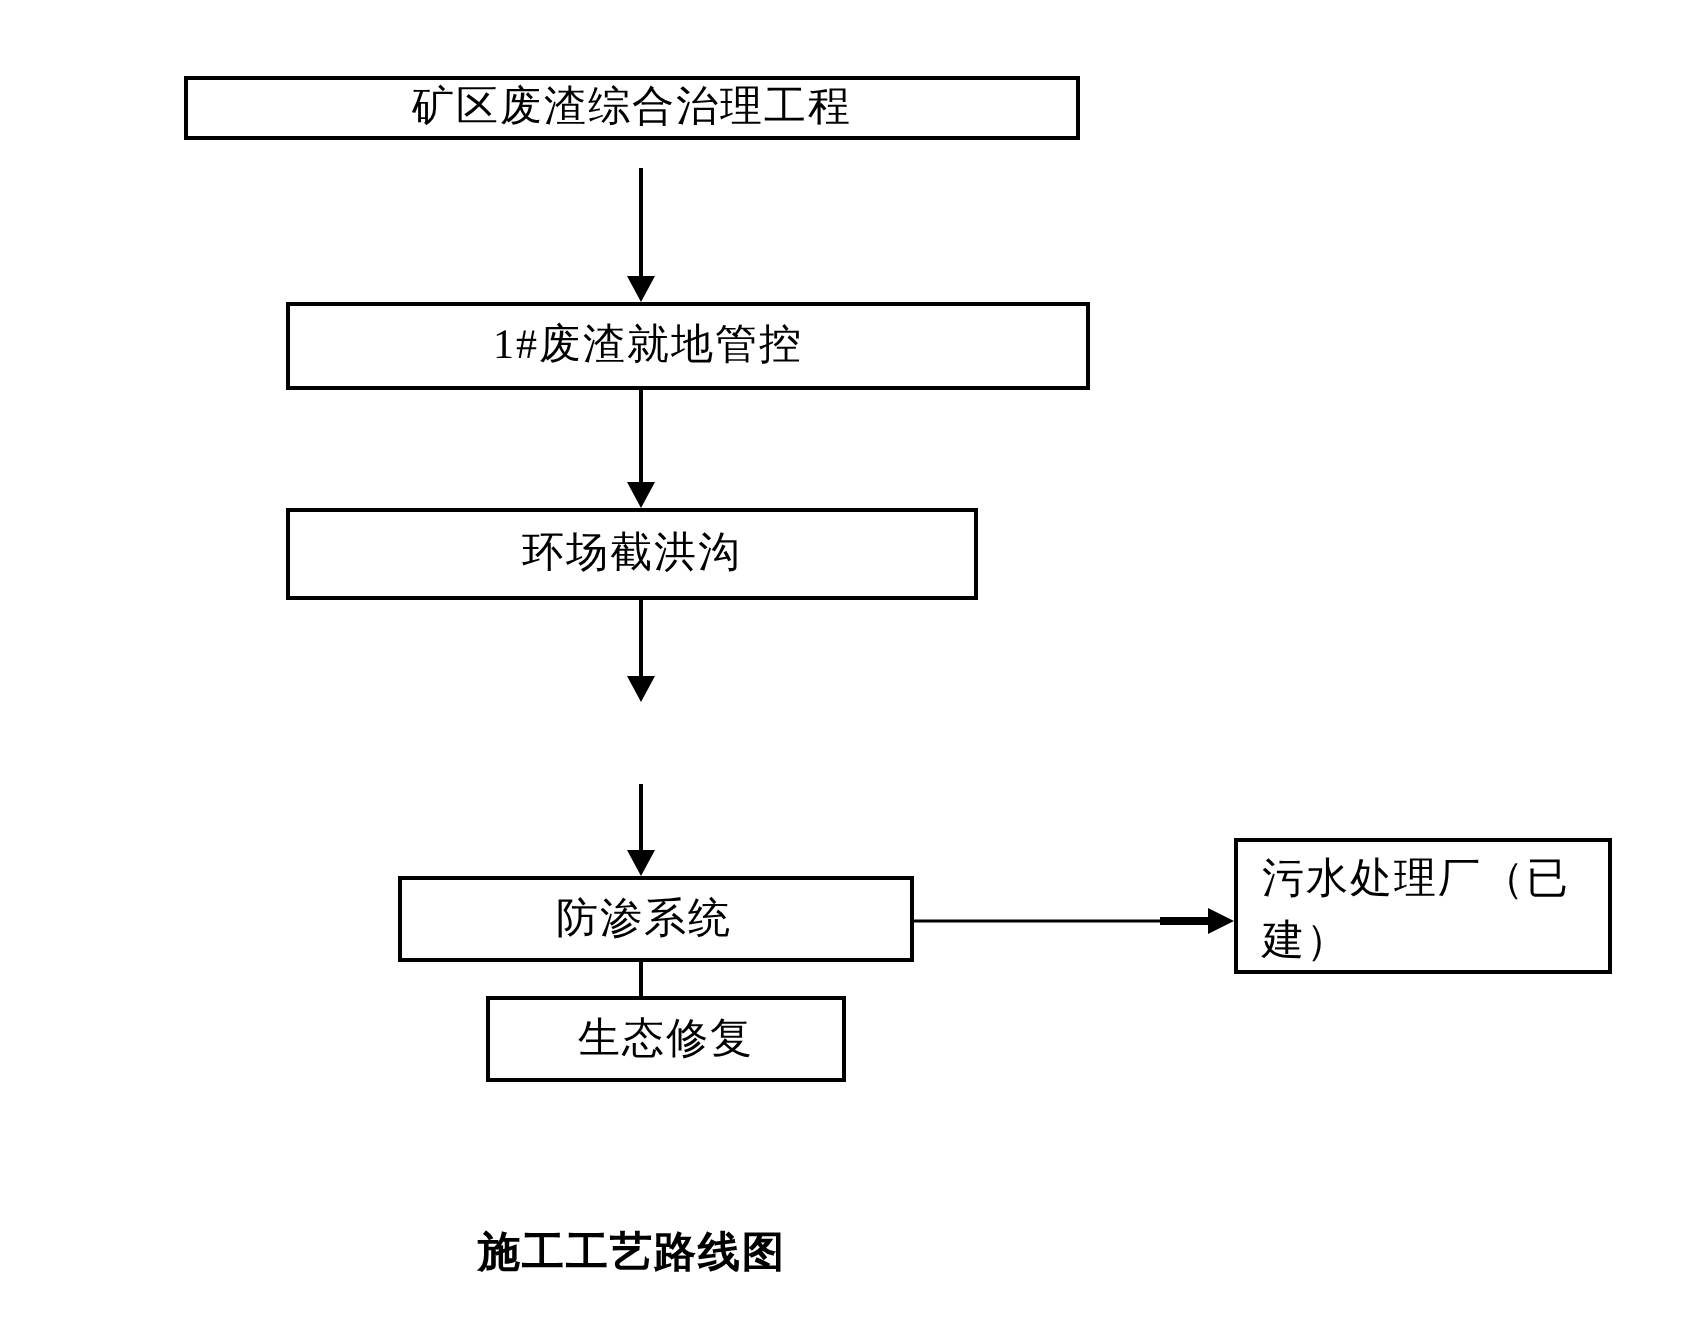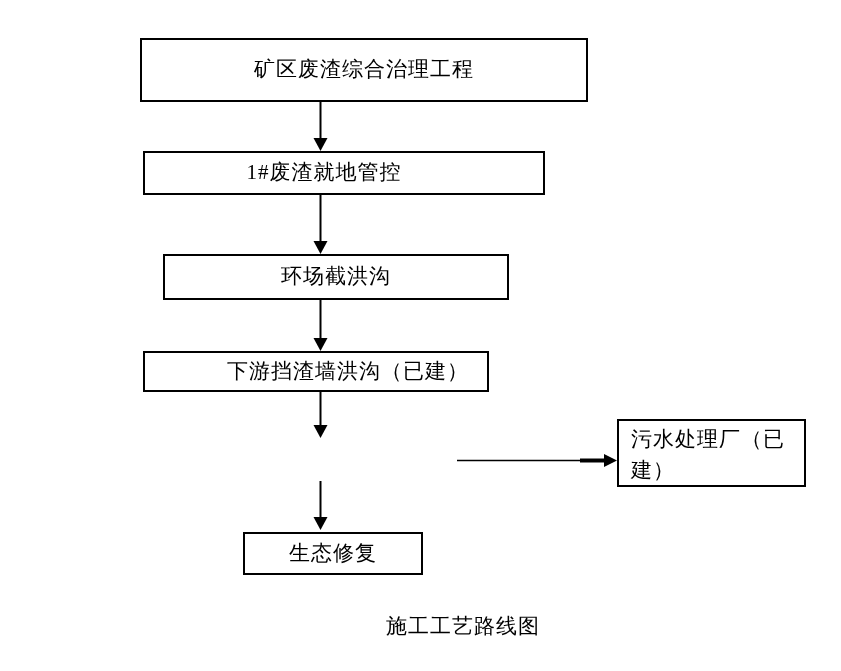--- a/index.html
+++ b/index.html
@@ -30,46 +30,46 @@
     border: 2px solid var(--border, #000000);
     background: #ffffff;
     display: flex;
     align-items: center;
     justify-content: center;
     font-size: 21px;
     letter-spacing: 1px;
     line-height: 1.2;
     white-space: nowrap;
   }
-  .n1 { left: 92px;  top: 38px;  width: 448px; height: 64px; margin-left: 48px; }
+  .n1 { left: 92px;  top: 38px;  width: 448px; height: 32px; }
   .n2 { left: 143px; top: 151px; width: 402px; height: 44px; }
   .n2 .lbl { transform: translateX(-20px); }
-  .n3 { left: 143px; top: 254px; width: 346px; height: 46px; margin-left: 20px; }
+  .n3 { left: 143px; top: 254px; width: 346px; height: 46px; }
   .n4 { left: 143px; top: 351px; width: 346px; height: 41px; }
   .n4 .lbl { transform: translateX(32px); }
   .n5 { left: 199px; top: 438px; width: 258px; height: 43px; }
   .n5 .lbl { transform: translateX(-6px); }
-  .n6 { left: 243px; top: 532px; width: 180px; height: 43px; }
+  .n6 { left: 243px; top: 498px; width: 180px; height: 43px; }
   .n7 {
     left: 617px; top: 419px; width: 189px; height: 68px;
     align-items: flex-start;
     justify-content: center;
     padding: 3px 12px;
     white-space: normal;
     line-height: 31px;
     text-align: left;
   }
   .caption {
     position: absolute;
     left: 92px;
     top: 612px;
     width: 448px;
-    text-align: right;
+    text-align: center;
     font-size: 21px;
-    font-weight: normal;
+    font-weight: bold;
     letter-spacing: 1px;
   }
 </style>
 </head>
 <body>
 
 <div class="canvas">
 
   <svg class="arrows" viewBox="0 0 841 671" xmlns="http://www.w3.org/2000/svg">
 
@@ -110,24 +110,24 @@
   </div>
 
   <div class="node n2">
     <span class="lbl">1#废渣就地管控</span>
   </div>
 
   <div class="node n3">
     <span class="lbl">环场截洪沟</span>
   </div>
 
-  <div class="node n4">
-    <span class="lbl">下游挡渣墙洪沟（已建）</span>
+
+  <div class="node n5">
+    <span class="lbl">防渗系统</span>
   </div>
-
 
   <div class="node n6">
     <span class="lbl">生态修复</span>
   </div>
 
   <div class="node n7">
     <span class="lbl">污水处理厂（已建）</span>
   </div>
 
   <div class="caption">施工工艺路线图</div>

